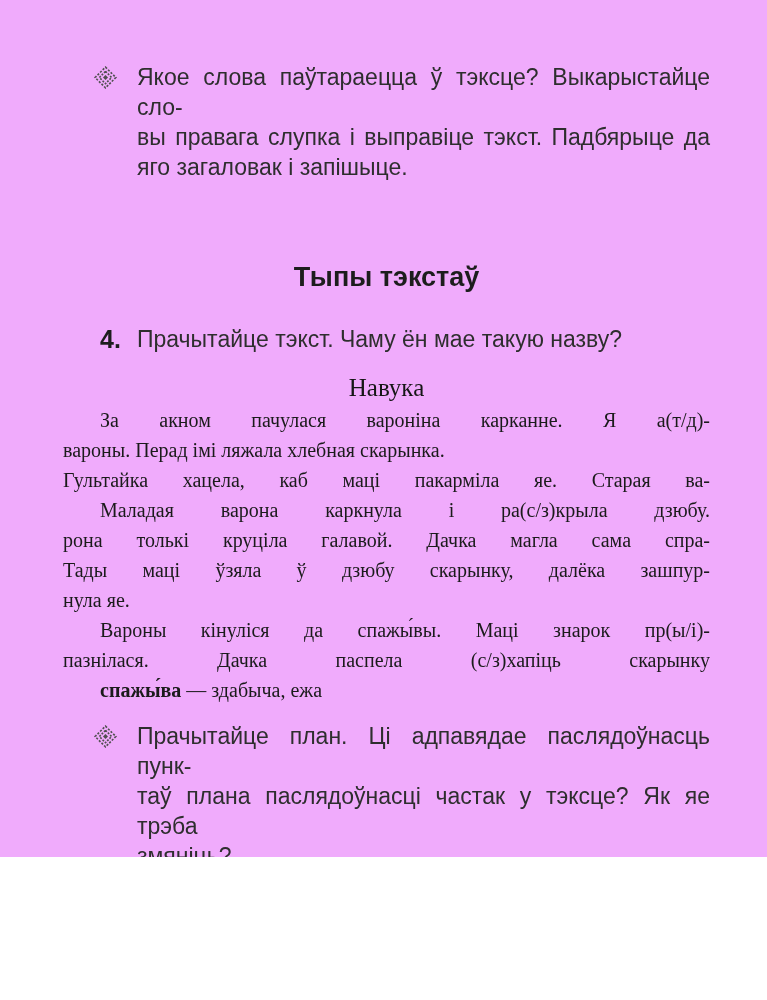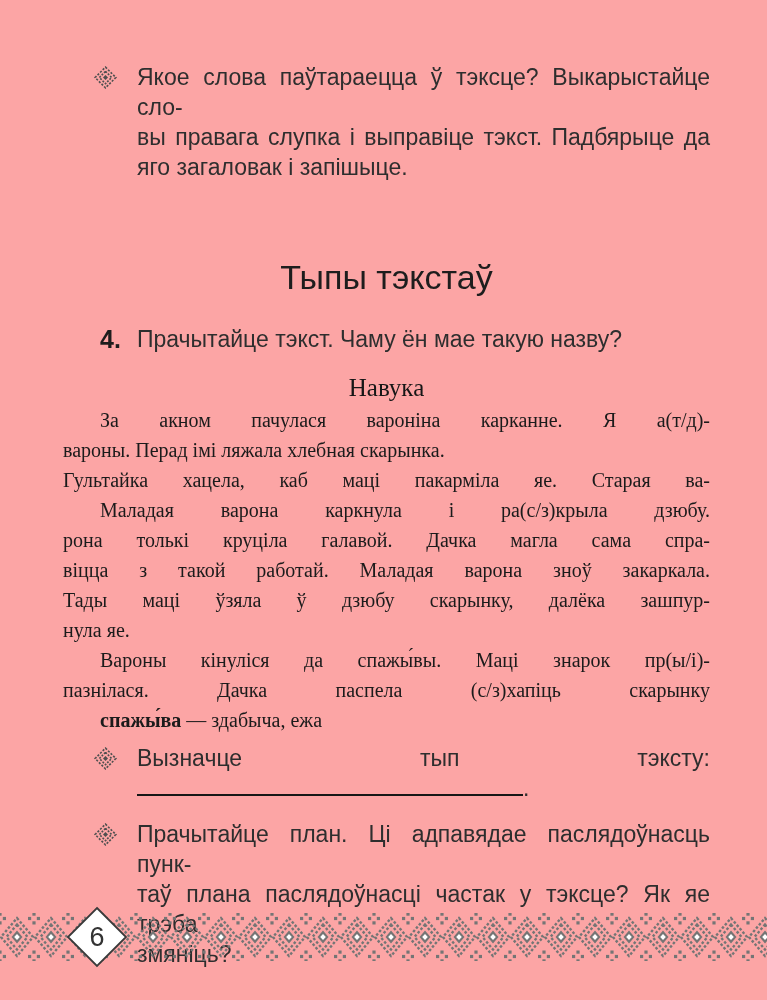--- a/index.html
+++ b/index.html
@@ -1,19 +1,19 @@
 <!DOCTYPE html>
 <html lang="be"><head>
 <meta charset="utf-8">
 <style>
   html, body { margin: 0; padding: 0; background: #ffffff; }
   .page {
     position: relative;
-    width: 767px; height: 1000px;
-    background: #fca5a5;
+    width: 767px; height: 857px;
+    background: #f0abfc;
     overflow: hidden;
     font-family: "Liberation Sans", sans-serif;
     color: #262626;
   }
   .content {
     position: absolute;
     left: 63px; top: 0;
     width: 647px;
   }
   
@@ -28,22 +28,22 @@
     font-size: 23px; line-height: 30px;
     color: #2e2e2e;
     text-align: justify; text-align-last: left;
   }
   .sans-line.jl { text-align-last: justify; }
   .pad-top-62 { padding-top: 62px; }
 
   
   .heading {
     margin: 78px 0 0 0;
-    font-size: 34px; line-height: 34px;
-    font-weight: normal; text-align: center;
+    font-size: 27px; line-height: 34px;
+    font-weight: bold; text-align: center;
     color: #1d1d1d;
   }
   .exercise { display: flex; margin-top: 30px; }
   .exercise .numcol {
     width: 74px; flex: 0 0 74px;
     box-sizing: border-box; padding-left: 37px;
     font-size: 25px; line-height: 30px; font-weight: bold; color: #1d1d1d;
   }
   .exercise .text { flex: 1; }
 
@@ -111,42 +111,29 @@
 
     <div class="reading-title">Навука</div>
 
     <div class="body-block">
       <div class="serif-line jl indent">За акном пачулася вароніна карканне. Я а(т/д)-</div>
       <div class="serif-line">вароны. Перад імі ляжала хлебная скарынка.</div>
 
       <div class="serif-line jl">Гультайка хацела, каб маці пакарміла яе. Старая ва-</div>
       <div class="serif-line jl indent">Маладая варона каркнула і ра(с/з)крыла дзюбу.</div>
       <div class="serif-line jl">рона толькі круціла галавой. Дачка магла сама спра-</div>
-      <div class="serif-line jl">віцца з такой работай. Маладая варона зноў закаркала.</div>
       <div class="serif-line jl">Тады маці ўзяла ў дзюбу скарынку, далёка зашпур-</div>
       <div class="serif-line">нула яе.</div>
 
       <div class="serif-line jl indent">Вароны кінуліся да спажы́вы. Маці знарок пр(ы/і)-</div>
       <div class="serif-line jl">пазнілася. Дачка паспела (с/з)хапіць скарынку</div>
 
       <div class="serif-line indent"><span class="gloss-term">спажы́ва</span><span> — здабыча, ежа</span></div>
     </div>
 
-    <div class="task task2">
-      <div class="iconcol">
-        <span>
-          <svg width="23" height="23" viewBox="0 0 24 24" aria-hidden="true">
-            <polygon points="12,1.2 22.8,12 12,22.8 1.2,12" fill="none" stroke="#4f4f4f" stroke-width="1.7" stroke-dasharray="2.2,1.6"></polygon>
-            <polygon points="12,5.6 18.4,12 12,18.4 5.6,12" fill="none" stroke="#4f4f4f" stroke-width="1.7" stroke-dasharray="2,1.4"></polygon>
-            <polygon points="12,9.4 14.6,12 12,14.6 9.4,12" fill="#4f4f4f"></polygon>
-          </svg>
-        </span>
-      </div>
-      <div class="text sans-line"><span>Вызначце тып тэксту:</span> <span class="blank"></span><span>.</span></div>
-    </div>
 
     <div class="task task3">
       <div class="iconcol">
         <span>
           <svg width="23" height="23" viewBox="0 0 24 24" aria-hidden="true">
             <polygon points="12,1.2 22.8,12 12,22.8 1.2,12" fill="none" stroke="#4f4f4f" stroke-width="1.7" stroke-dasharray="2.2,1.6"></polygon>
             <polygon points="12,5.6 18.4,12 12,18.4 5.6,12" fill="none" stroke="#4f4f4f" stroke-width="1.7" stroke-dasharray="2,1.4"></polygon>
             <polygon points="12,9.4 14.6,12 12,14.6 9.4,12" fill="#4f4f4f"></polygon>
           </svg>
         </span>

